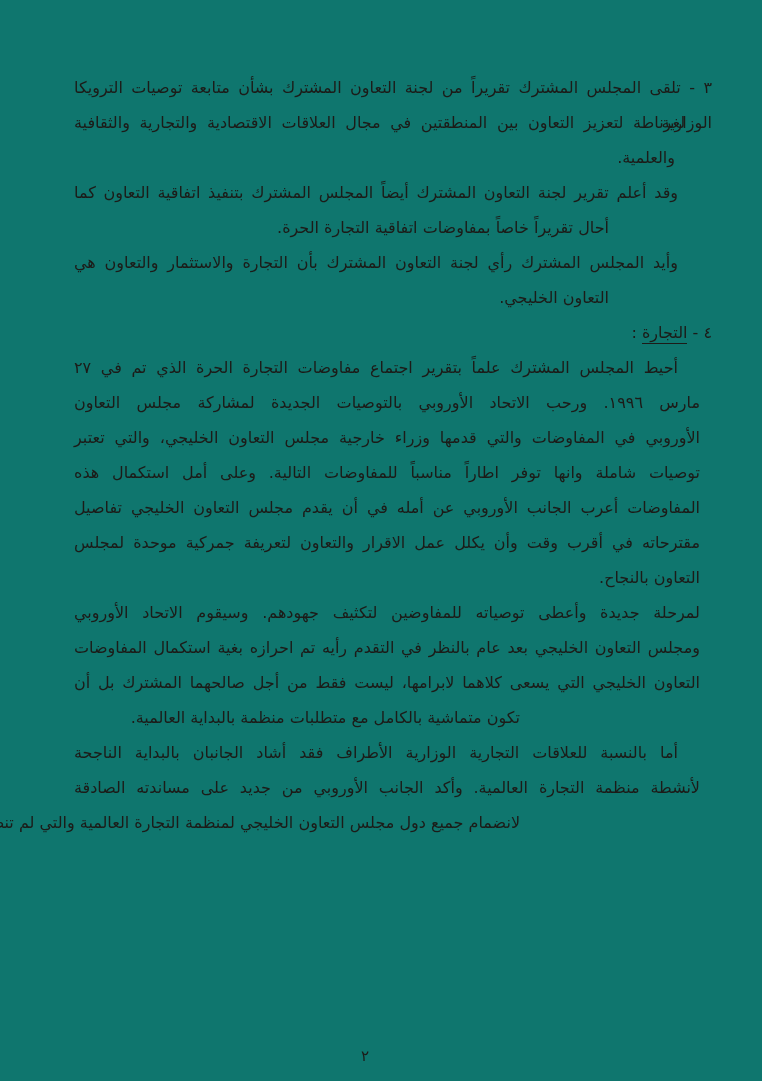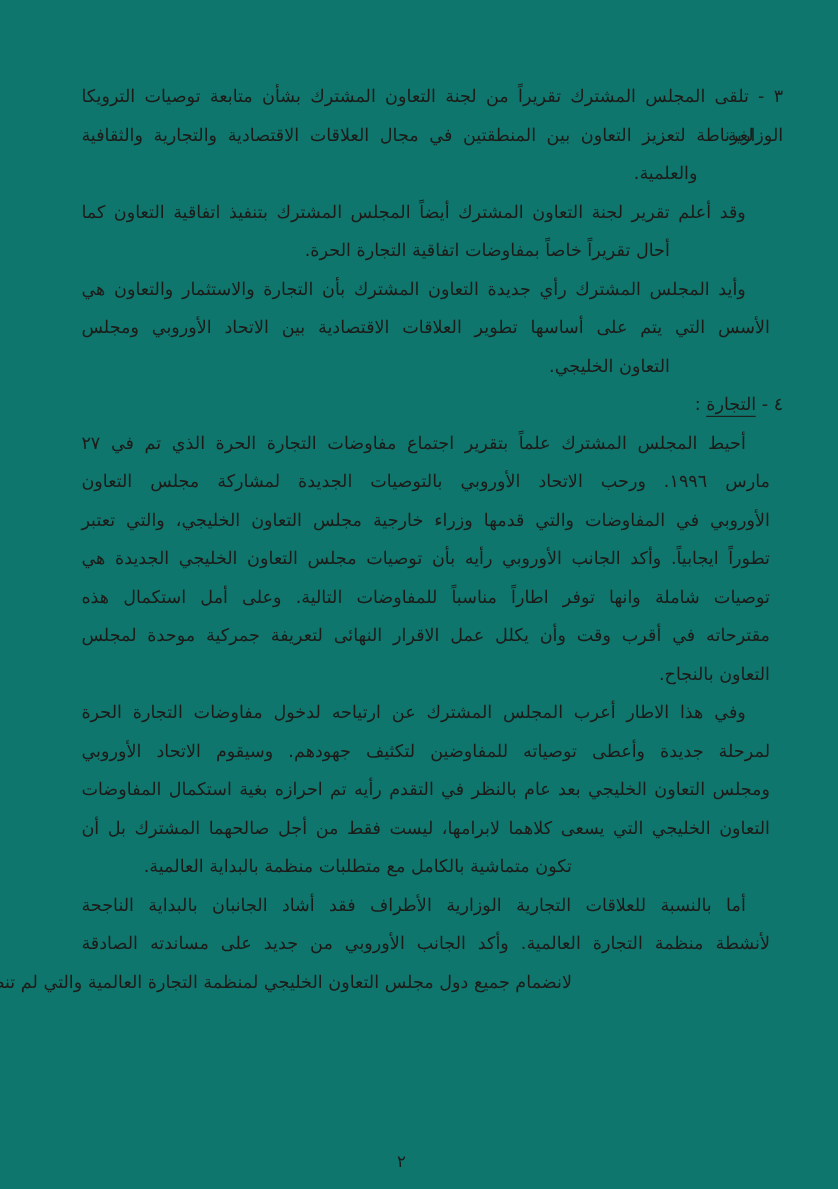--- a/index.html
+++ b/index.html
@@ -16,21 +16,21 @@
   .ln{height:35px;}
   
   .j{text-align:justify;text-align-last:justify;}
   
   .ind{margin-right:22px;}
   .m15{margin-right:15px;}
   
   .num{margin-right:-12px;}
   
   .e{text-align:right;white-space:nowrap;}
-  .e53{margin-right:66px;}
+  .e53{margin-right:25px;}
   .e155{margin-right:91px;}
   .e218{}
   .e180{margin-right:180px;}
   .head{text-align:right;white-space:nowrap;}
   .u{border-bottom:1.5px solid #1c1b18;padding-bottom:1px;}
   .pageno{
     position:absolute;bottom:15px;left:0;right:32px;
     text-align:center;font-size:15px;line-height:20px;
   }
 </style>
@@ -40,35 +40,33 @@
 <div class="sheet">
   <div class="text-block" dir="rtl">
 
     <div class="ln j num"><span>٣ -</span> <span>تلقى المجلس المشترك تقريراً من لجنة التعاون المشترك بشأن متابعة توصيات الترويكا الوزارية</span></div>
     <div class="ln j m15">لغرناطة لتعزيز التعاون بين المنطقتين في مجال العلاقات الاقتصادية والتجارية والثقافية</div>
     <div class="ln e e53">والعلمية.</div>
 
     <div class="ln j ind">وقد أعلم تقرير لجنة التعاون المشترك أيضاً المجلس المشترك بتنفيذ اتفاقية التعاون كما</div>
     <div class="ln e e155">أحال تقريراً خاصاً بمفاوضات اتفاقية التجارة الحرة.</div>
 
-    <div class="ln j ind">وأيد المجلس المشترك رأي جديدة التعاون المشترك بأن التجارة والاستثمار والتعاون هي</div>
-    <div class="ln j">الأسس التي يتم على أساسها تطوير العلاقات الاقتصادية بين الاتحاد الأوروبي ومجلس</div>
+    <div class="ln j ind">وأيد المجلس المشترك رأي لجنة التعاون المشترك بأن التجارة والاستثمار والتعاون هي</div>
     <div class="ln e e155">التعاون الخليجي.</div>
 
     <div class="ln head num"><span>٤ -</span> <span class="u">التجارة</span> <span>:</span></div>
 
     <div class="ln j ind">أحيط المجلس المشترك علماً بتقرير اجتماع مفاوضات التجارة الحرة الذي تم في ٢٧</div>
     <div class="ln j">مارس ١٩٩٦. ورحب الاتحاد الأوروبي بالتوصيات الجديدة لمشاركة مجلس التعاون</div>
     <div class="ln j">الأوروبي في المفاوضات والتي قدمها وزراء خارجية مجلس التعاون الخليجي، والتي تعتبر</div>
-    <div class="ln j">تطوراً ايجابياً. وأكد الجانب الأوروبي رأيه بأن توصيات مجلس التعاون الخليجي الجديدة هي</div>
     <div class="ln j">توصيات شاملة وانها توفر اطاراً مناسباً للمفاوضات التالية. وعلى أمل استكمال هذه</div>
-    <div class="ln j">مقترحاته في أقرب وقت وأن يكلل عمل الاقرار النهائى لتعريفة جمركية موحدة لمجلس</div>
+    <div class="ln j">المفاوضات أعرب الجانب الأوروبي عن أمله في أن يقدم مجلس التعاون الخليجي تفاصيل</div>
+    <div class="ln j">مقترحاته في أقرب وقت وأن يكلل عمل الاقرار والتعاون لتعريفة جمركية موحدة لمجلس</div>
     <div class="ln e e218">التعاون بالنجاح.</div>
 
-    <div class="ln j ind">وفي هذا الاطار أعرب المجلس المشترك عن ارتياحه لدخول مفاوضات التجارة الحرة</div>
     <div class="ln j">لمرحلة جديدة وأعطى توصياته للمفاوضين لتكثيف جهودهم. وسيقوم الاتحاد الأوروبي</div>
     <div class="ln j">ومجلس التعاون الخليجي بعد عام بالنظر في التقدم رأيه تم احرازه بغية استكمال المفاوضات</div>
     <div class="ln j">التعاون الخليجي التي يسعى كلاهما لابرامها، ليست فقط من أجل صالحهما المشترك بل أن</div>
     <div class="ln e e180">تكون متماشية بالكامل مع متطلبات منظمة بالبداية العالمية.</div>
 
     <div class="ln j ind">أما بالنسبة للعلاقات التجارية الوزارية الأطراف فقد أشاد الجانبان بالبداية الناجحة</div>
     <div class="ln j">لأنشطة منظمة التجارة العالمية. وأكد الجانب الأوروبي من جديد على مساندته الصادقة</div>
     <div class="ln e e180">لانضمام جميع دول مجلس التعاون الخليجي لمنظمة التجارة العالمية والتي لم تنضم بعد.</div>
 
   </div>

